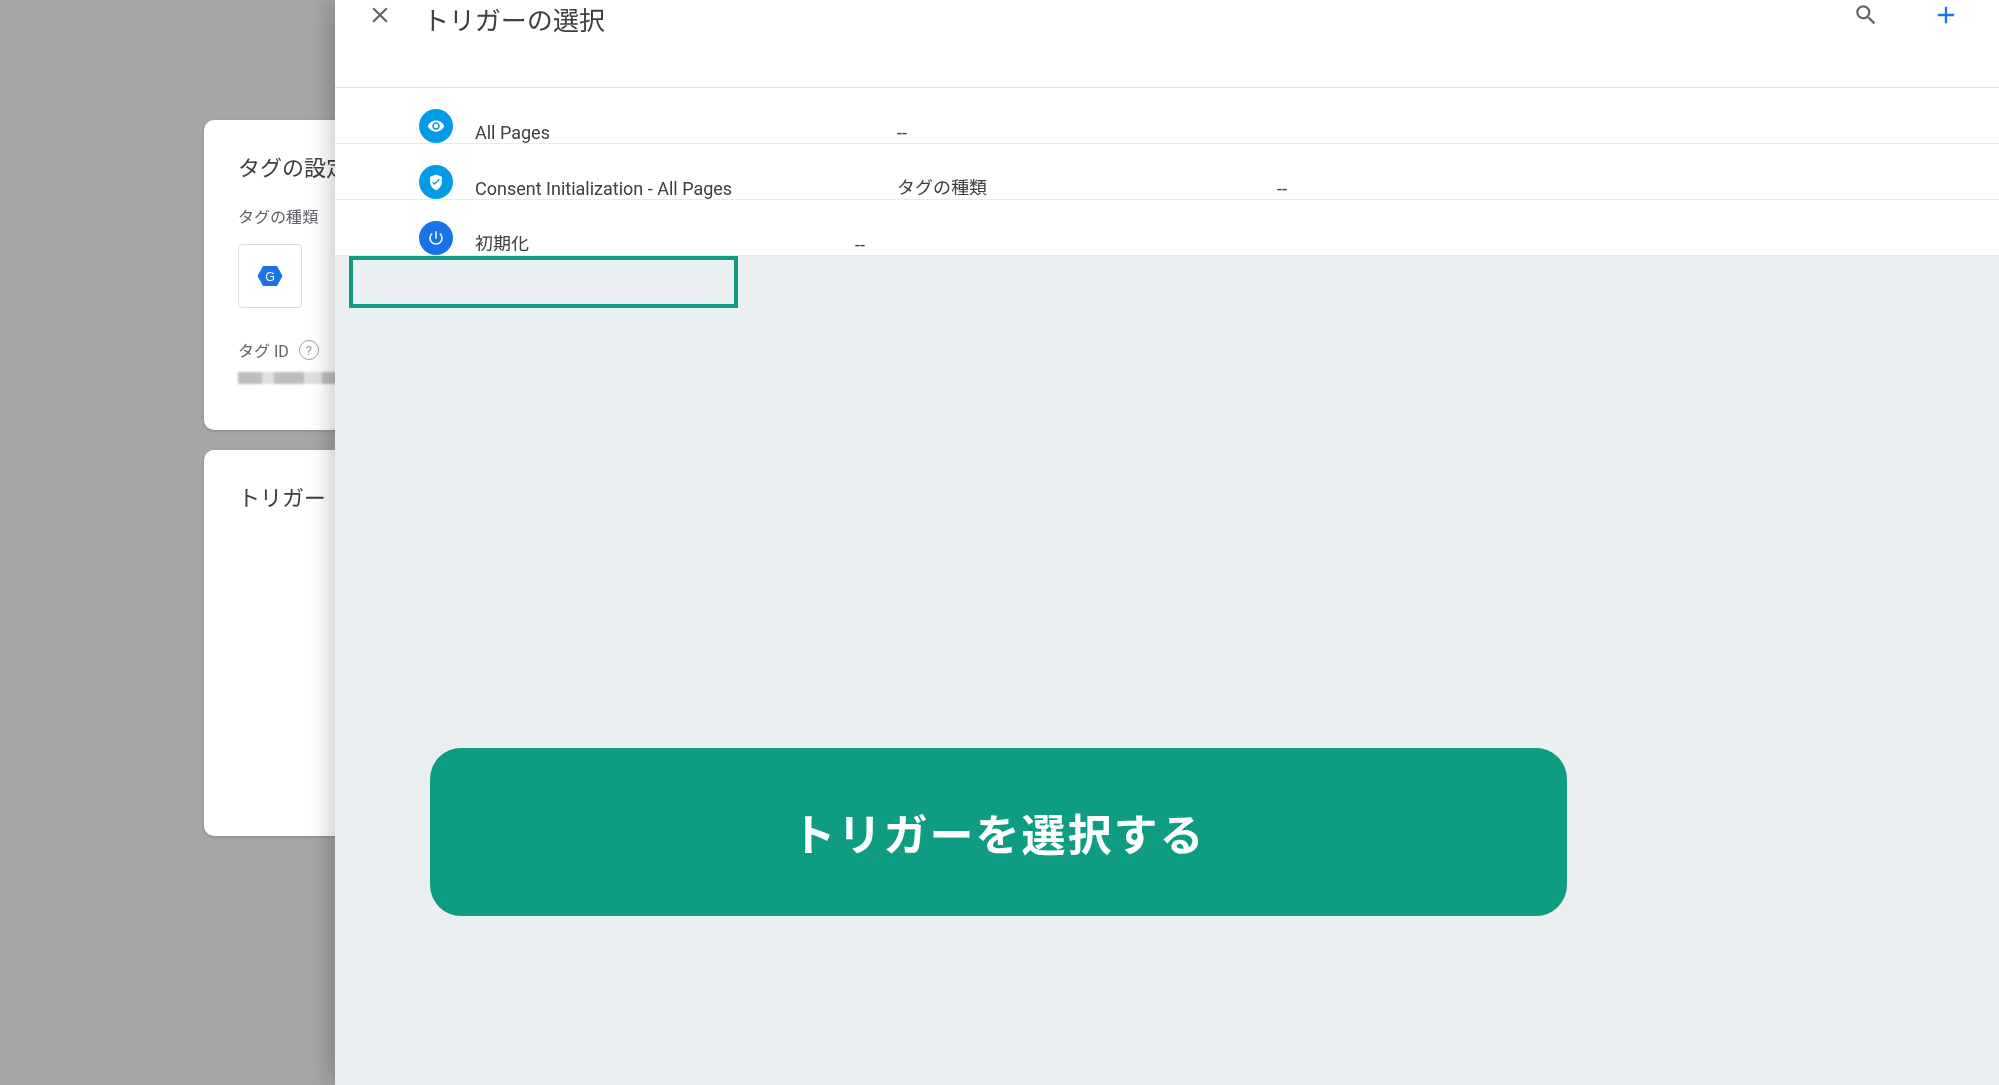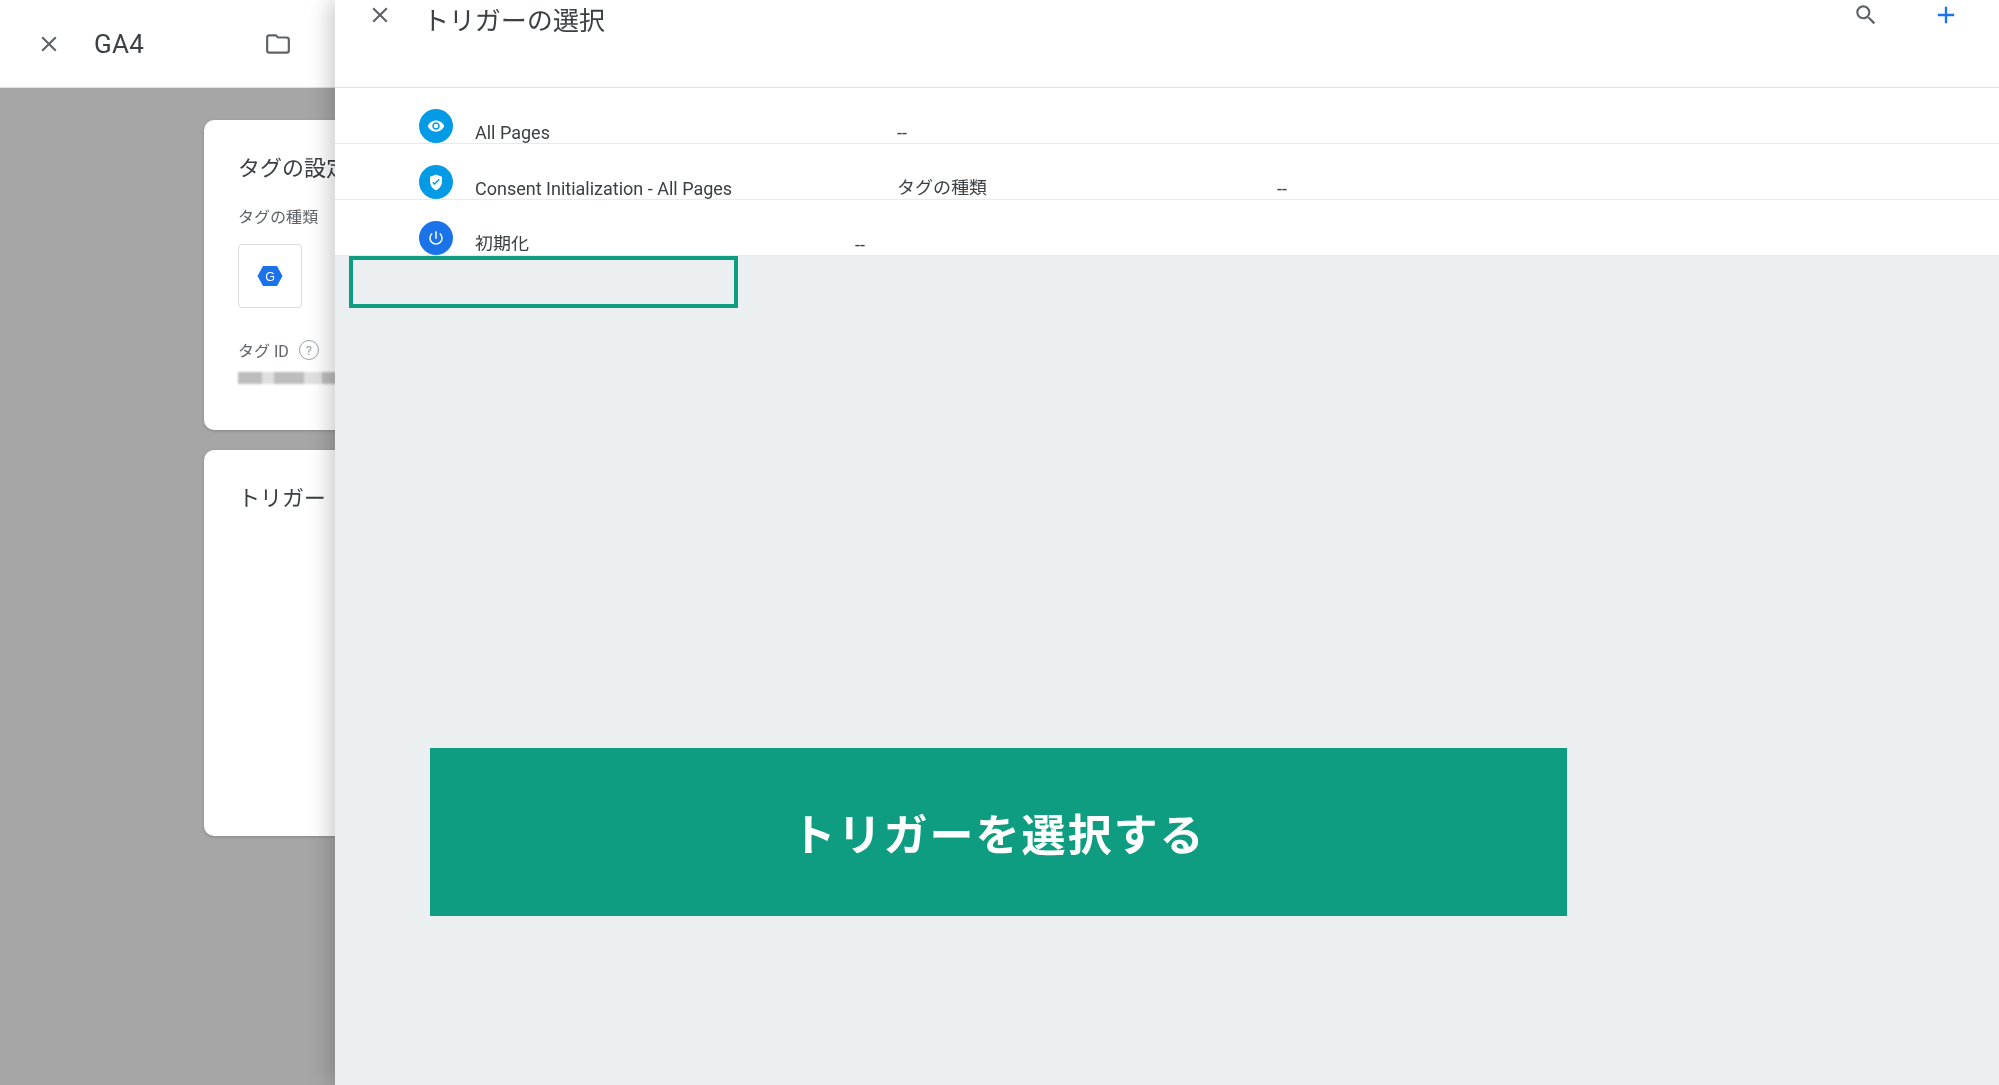--- a/index.html
+++ b/index.html
@@ -60,34 +60,20 @@
 
   svg { display:block; }
 </style>
 </head>
 <body>
 
 <div class="root" style="transform: scale(1);">
 
   <div class="back-overlay"></div>
 
-  <div class="back-topbar">
-    <div class="icon-btn">
-      <svg viewBox="0 0 24 24" width="26" height="26">
-          <path fill="#5f6368" d="M19 6.41 17.59 5 12 10.59 6.41 5 5 6.41 10.59 12 5 17.59 6.41 19 12 13.41 17.59 19 19 17.59 13.41 12z"></path>
-        </svg>
-    </div>
-    <div class="back-title">GA4</div>
-    <div style="flex:1"></div>
-    <div class="icon-btn folder-icon" style="margin-right:10px;">
-      <svg viewBox="0 0 24 24" width="26" height="26">
-          <path fill="#5f6368" d="M10 4H4c-1.1 0-2 .9-2 2v12c0 1.1.9 2 2 2h16c1.1 0 2-.9 2-2V8c0-1.1-.9-2-2-2h-8l-2-2z" fill-opacity="0" stroke="#5f6368" stroke-width="2"></path>
-        </svg>
-    </div>
-  </div>
 
   <div class="back-card">
     <h3>タグの設定</h3>
     <div class="back-sub">タグの種類</div>
     <div class="tag-chip">
       <svg viewBox="0 0 24 24">
           <path fill="#1a73e8" d="M17.6 4H6.4L2 12l4.4 8h11.2L22 12 17.6 4z"></path>
           <text x="12" y="16" text-anchor="middle" font-size="10" fill="#fff" font-family="Arial">G</text>
         </svg>
     </div>
@@ -162,17 +148,17 @@
           <div class="col-type">初期化</div>
           <div class="col-filter">--</div>
         </div>
       </div>
 
     <div class="filler"></div>
   </div>
 
   <div class="highlight-box" style="left:349px; top:256px; width:389px; height:52px;"></div>
 
-  <div class="banner" style="left:430px; top:748px; width:1137px; height:168px;">
+  <div class="banner" style="left:430px; top:748px; width:1137px; height:168px;border-radius:31px;">
     <span>トリガーを選択する</span>
   </div>
 
 </div>
 
 </body></html>

